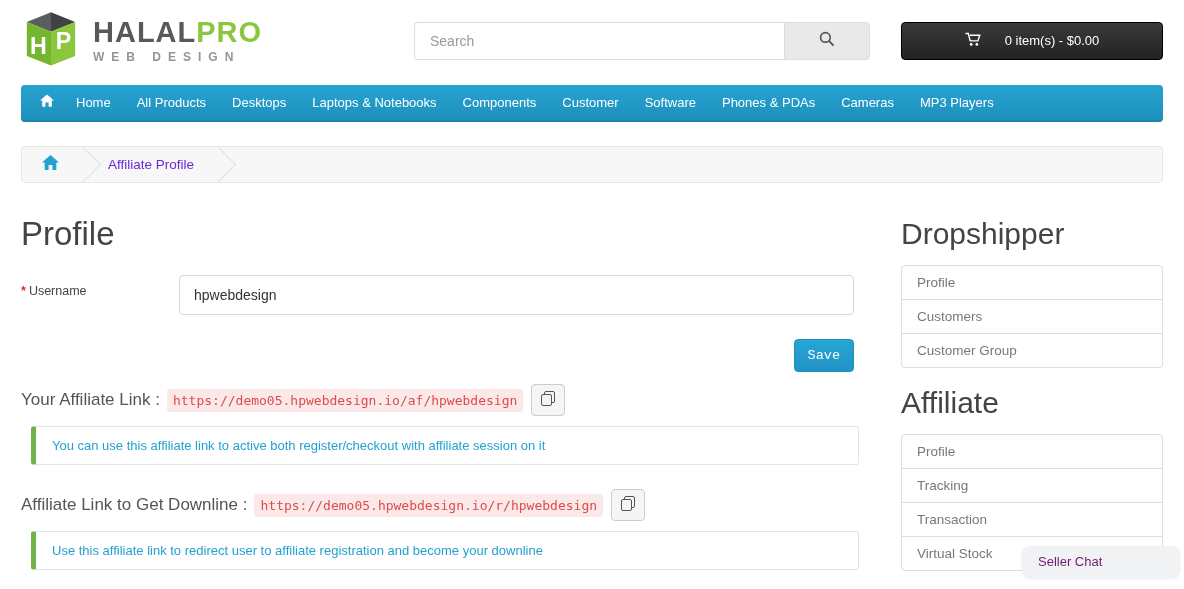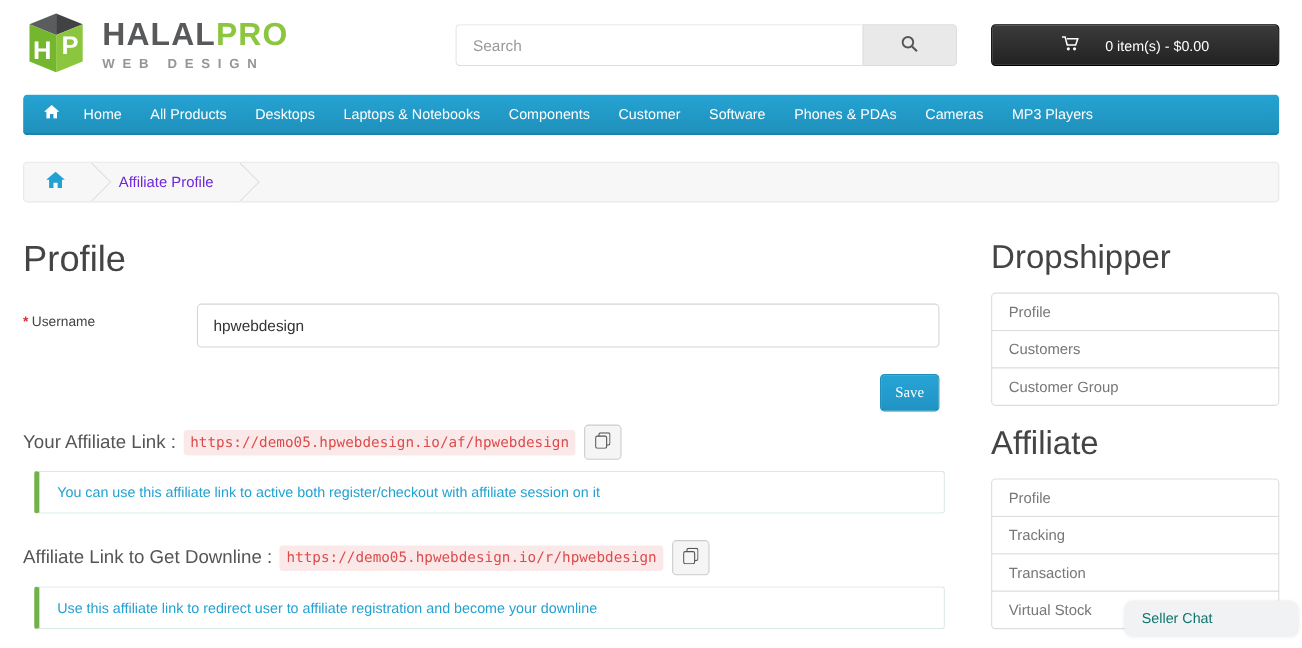--- a/index.html
+++ b/index.html
@@ -82,21 +82,21 @@
   .text-input {
     flex: 1; margin-right: 15px; height: 40px; border: 1px solid #d6d6d6;
     border-radius: 4px; padding: 0 14px; font-size: 14px; color: #333; outline: none;
     font-family: "Liberation Sans", sans-serif;
   }
 
   .save-row { display: flex; justify-content: flex-end; margin: 24px 15px 2px 0; }
   .btn-save {
     background: linear-gradient(#27a5d5, #2093c4); border: 1px solid #1f90bb;
     border-radius: 4px; color: #fff; font-size: 13.5px; padding: 8px 13px; cursor: pointer;
-    font-family: Liberation Serif, serif;
+    font-family: Liberation Mono, monospace;
   }
 
   .link-row { display: flex; align-items: center; margin: 12px 0 10px; font-size: 17px; color: #555; }
   .link-code {
     font-size: 13px; color: #dd4b4b; background: #fbe9e9; padding: 4px 6px;
     border-radius: 3px; margin-left: 7px; white-space: nowrap;
   }
   .btn-copy {
     margin-left: 8px; background: #f5f5f5; border: 1px solid #ccc; border-radius: 4px;
     padding: 6px 9px; cursor: pointer; display: flex; align-items: center;
@@ -116,21 +116,21 @@
     font-size: 13.5px; color: #777; cursor: pointer; background: #fff;
   }
   .list-item:first-child { border-radius: 4px 4px 0 0; margin-top: 0; }
   .list-item:last-child { border-radius: 0 0 4px 4px; }
   .side-section-2 .side-title { margin-top: 18px; }
 
   
   .seller-chat {
     position: fixed; right: 4px; bottom: 11px; width: 158px;
     background: #f1f2f4; border-radius: 8px; padding: 8px 0 9px 16px;
-    font-size: 13px; color: #0f766e; z-index: 50; cursor: pointer;
+    font-size: 13px; color: #701a75; z-index: 50; cursor: pointer;
     box-shadow: 0 1px 3px rgba(0,0,0,0.08);
   }
 </style>
 </head>
 <body>
 
 <header class="site-header">
   <div class="container header-inner">
     <div class="logo">
       <span>

